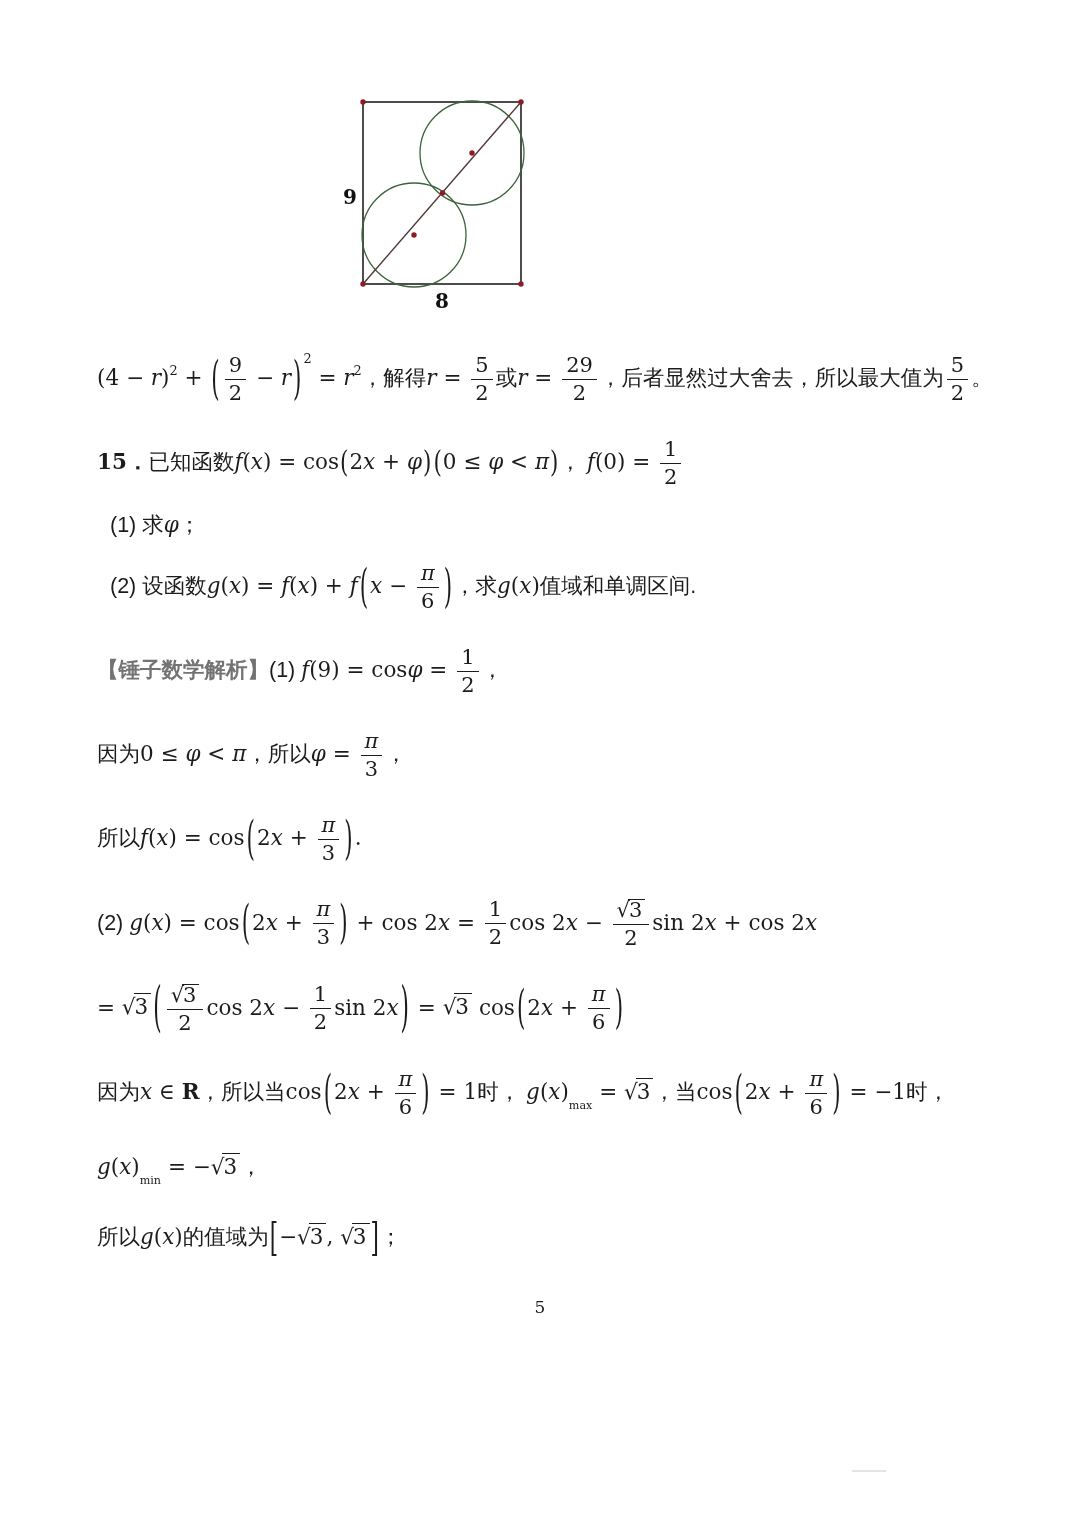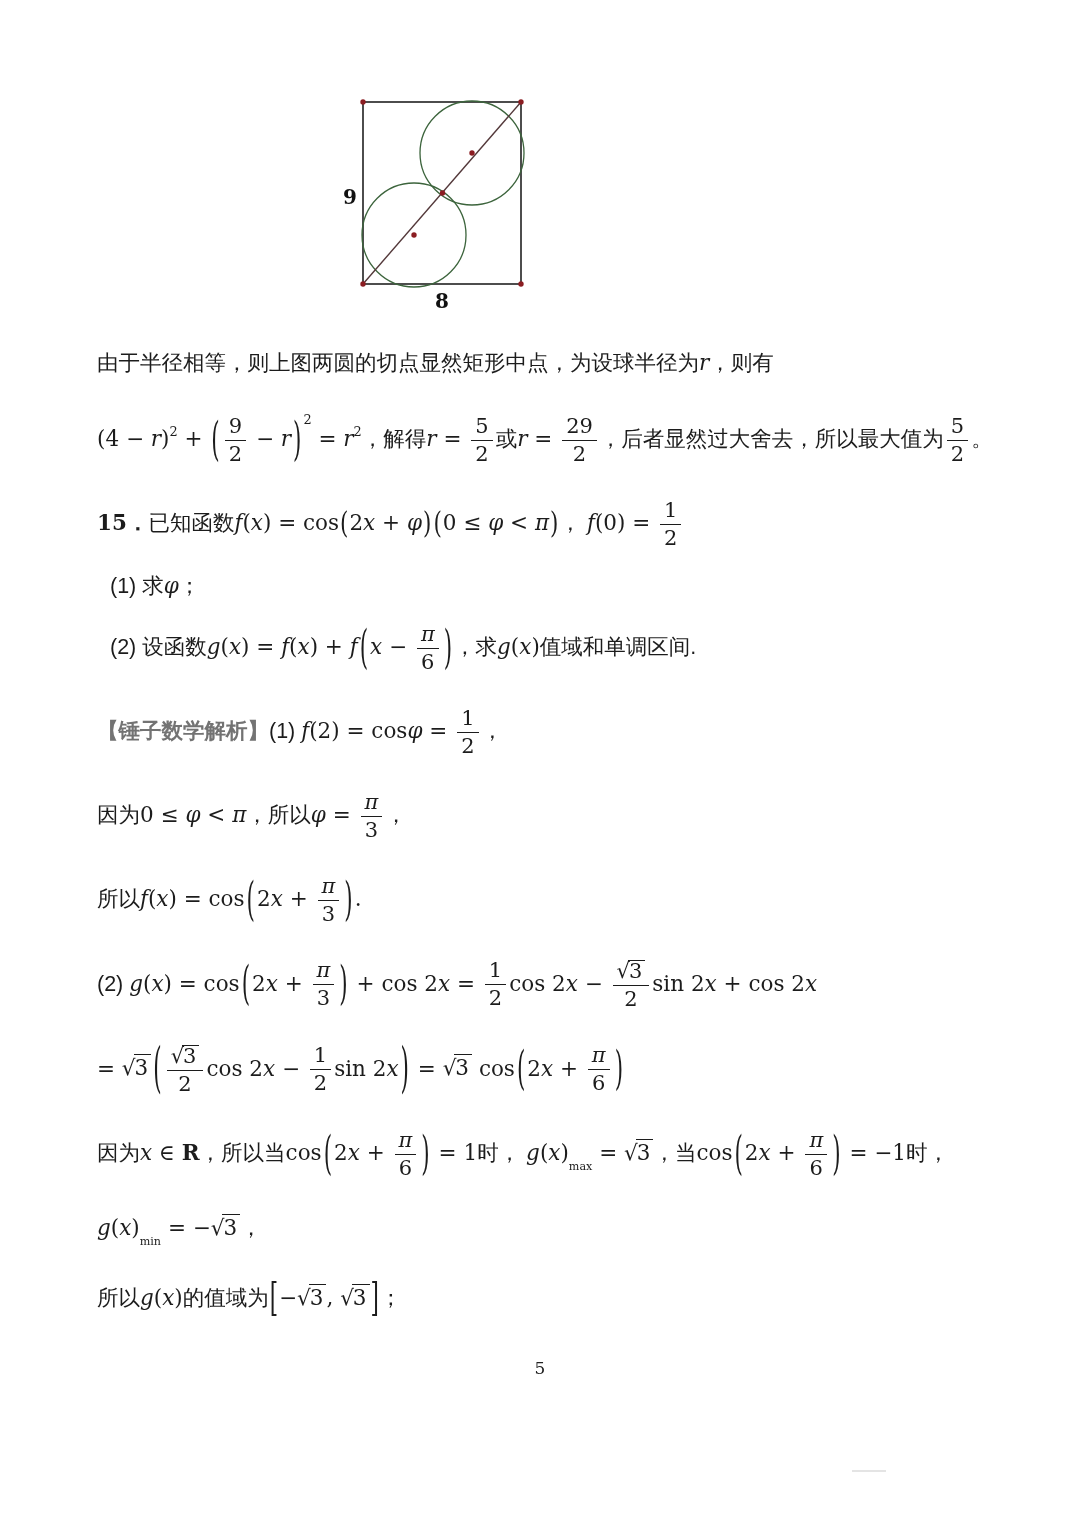--- a/index.html
+++ b/index.html
@@ -89,26 +89,25 @@
         <circle cx="180" cy="192" r="2.7" fill="#8b1d22"></circle>
         <circle cx="73" cy="143" r="2.7" fill="#8b1d22"></circle>
         <circle cx="131" cy="61" r="2.7" fill="#8b1d22"></circle>
         <circle cx="101.5" cy="101" r="2.7" fill="#8b1d22"></circle>
         <text x="9" y="112" text-anchor="middle" font-size="20" font-weight="bold" fill="#111111" style="font-family: &quot;DejaVu Serif&quot;, serif;">9</text>
         <text x="101" y="216" text-anchor="middle" font-size="20" font-weight="bold" fill="#111111" style="font-family: &quot;DejaVu Serif&quot;, serif;">8</text>
       </svg>
   </div>
 
   <div id="body" class="doc-body">
-      <div class="para first"><span class="tx">由于半径相等，则上图两圆的切点显然矩形中点，为设球半径为</span><span class="mi">r</span><span class="tx">，则有</span></div>
       <div class="para"><span class="mm">(4 − </span><span class="mi">r</span><span class="mm">)</span><span class="sup">2</span><span class="mm"> + </span><span class="paren" style="transform: scaleY(2.2); margin: 0px 2px;">(</span><span class="frac"><span class="fn"><span class="mm">9</span></span><span class="fd"><span class="mm">2</span></span></span><span class="mm"> − </span><span class="mi">r</span><span class="paren" style="transform: scaleY(2.2); margin: 0px 2px;">)</span><span class="sup" style="vertical-align: 1.7em;">2</span><span class="mm"> = </span><span class="mi">r</span><span class="sup">2</span><span class="tx">，解得</span><span class="mi">r</span><span class="mm"> = </span><span class="frac"><span class="fn"><span class="mm">5</span></span><span class="fd"><span class="mm">2</span></span></span><span class="tx">或</span><span class="mi">r</span><span class="mm"> = </span><span class="frac"><span class="fn"><span class="mm">29</span></span><span class="fd"><span class="mm">2</span></span></span><span class="tx">，后者显然过大舍去，所以最大值为</span><span class="frac"><span class="fn"><span class="mm">5</span></span><span class="fd"><span class="mm">2</span></span></span><span class="tx">。</span></div>
       <div class="para"><span class="bb">15．</span><span class="tx">已知函数</span><span class="mi">f</span><span class="mm">(</span><span class="mi">x</span><span class="mm">) = cos</span><span class="paren" style="transform: scaleY(1.35);">(</span><span class="mm">2</span><span class="mi">x</span><span class="mm"> + </span><span class="mi">φ</span><span class="paren" style="transform: scaleY(1.35);">)</span><span class="paren" style="transform: scaleY(1.35);">(</span><span class="mm">0 ≤ </span><span class="mi">φ</span><span class="mm"> &lt; </span><span class="mi">π</span><span class="paren" style="transform: scaleY(1.35);">)</span><span class="tx">， </span><span class="mi">f</span><span class="mm">(0) = </span><span class="frac"><span class="fn"><span class="mm">1</span></span><span class="fd"><span class="mm">2</span></span></span></div>
       <div class="para ind"><span class="tx">(1) 求</span><span class="mi">φ</span><span class="tx">；</span></div>
       <div class="para ind"><span class="tx">(2) 设函数</span><span class="mi">g</span><span class="mm">(</span><span class="mi">x</span><span class="mm">) = </span><span class="mi">f</span><span class="mm">(</span><span class="mi">x</span><span class="mm">) + </span><span class="mi">f</span><span class="paren" style="transform: scaleY(2.2); margin: 0px 2px;">(</span><span class="mi">x</span><span class="mm"> − </span><span class="frac"><span class="fn"><span class="mi">π</span></span><span class="fd"><span class="mm">6</span></span></span><span class="paren" style="transform: scaleY(2.2); margin: 0px 2px;">)</span><span class="tx">，求</span><span class="mi">g</span><span class="mm">(</span><span class="mi">x</span><span class="mm">)</span><span class="tx">值域和单调区间.</span></div>
-      <div class="para"><span class="red tx">【锤子数学解析】</span><span class="tx">(1)  </span><span class="mi">f</span><span class="mm">(2) = cos</span><span class="mi">φ</span><span class="mm"> = </span><span class="frac"><span class="fn"><span class="mm">1</span></span><span class="fd"><span class="mm">2</span></span></span><span class="tx">，</span></div>
+      <div class="para"><span class="red tx">【锤子数学解析】</span><span class="tx">(1)  </span><span class="mi">f</span><span class="mm">(9) = cos</span><span class="mi">φ</span><span class="mm"> = </span><span class="frac"><span class="fn"><span class="mm">1</span></span><span class="fd"><span class="mm">2</span></span></span><span class="tx">，</span></div>
       <div class="para"><span class="tx">因为</span><span class="mm">0 ≤ </span><span class="mi">φ</span><span class="mm"> &lt; </span><span class="mi">π</span><span class="tx">，所以</span><span class="mi">φ</span><span class="mm"> = </span><span class="frac"><span class="fn"><span class="mi">π</span></span><span class="fd"><span class="mm">3</span></span></span><span class="tx">，</span></div>
       <div class="para"><span class="tx">所以</span><span class="mi">f</span><span class="mm">(</span><span class="mi">x</span><span class="mm">) = cos</span><span class="paren" style="transform: scaleY(2.2); margin: 0px 2px;">(</span><span class="mm">2</span><span class="mi">x</span><span class="mm"> + </span><span class="frac"><span class="fn"><span class="mi">π</span></span><span class="fd"><span class="mm">3</span></span></span><span class="paren" style="transform: scaleY(2.2); margin: 0px 2px;">)</span><span class="mm">.</span></div>
       <div class="para"><span class="tx">(2)  </span><span class="mi">g</span><span class="mm">(</span><span class="mi">x</span><span class="mm">) = cos</span><span class="paren" style="transform: scaleY(2.2); margin: 0px 2px;">(</span><span class="mm">2</span><span class="mi">x</span><span class="mm"> + </span><span class="frac"><span class="fn"><span class="mi">π</span></span><span class="fd"><span class="mm">3</span></span></span><span class="paren" style="transform: scaleY(2.2); margin: 0px 2px;">)</span><span class="mm"> + cos 2</span><span class="mi">x</span><span class="mm"> = </span><span class="frac"><span class="fn"><span class="mm">1</span></span><span class="fd"><span class="mm">2</span></span></span><span class="mm">cos 2</span><span class="mi">x</span><span class="mm"> − </span><span class="frac"><span class="fn"><span class="sqrt"><span class="rs">√</span><span class="rc"><span class="mm">3</span></span></span></span><span class="fd"><span class="mm">2</span></span></span><span class="mm">sin 2</span><span class="mi">x</span><span class="mm"> + cos 2</span><span class="mi">x</span></div>
       <div class="para"><span class="mm">= </span><span class="sqrt"><span class="rs">√</span><span class="rc"><span class="mm">3</span></span></span><span class="paren" style="transform: scaleY(2.5); margin: 0px 2px;">(</span><span class="frac"><span class="fn"><span class="sqrt"><span class="rs">√</span><span class="rc"><span class="mm">3</span></span></span></span><span class="fd"><span class="mm">2</span></span></span><span class="mm">cos 2</span><span class="mi">x</span><span class="mm"> − </span><span class="frac"><span class="fn"><span class="mm">1</span></span><span class="fd"><span class="mm">2</span></span></span><span class="mm">sin 2</span><span class="mi">x</span><span class="paren" style="transform: scaleY(2.5); margin: 0px 2px;">)</span><span class="mm"> = </span><span class="sqrt"><span class="rs">√</span><span class="rc"><span class="mm">3</span></span></span><span class="mm"> cos</span><span class="paren" style="transform: scaleY(2.2); margin: 0px 2px;">(</span><span class="mm">2</span><span class="mi">x</span><span class="mm"> + </span><span class="frac"><span class="fn"><span class="mi">π</span></span><span class="fd"><span class="mm">6</span></span></span><span class="paren" style="transform: scaleY(2.2); margin: 0px 2px;">)</span></div>
       <div class="para"><span class="tx">因为</span><span class="mi">x</span><span class="mm"> ∈ </span><span class="mbold">R</span><span class="tx">，所以当</span><span class="mm">cos</span><span class="paren" style="transform: scaleY(2.2); margin: 0px 2px;">(</span><span class="mm">2</span><span class="mi">x</span><span class="mm"> + </span><span class="frac"><span class="fn"><span class="mi">π</span></span><span class="fd"><span class="mm">6</span></span></span><span class="paren" style="transform: scaleY(2.2); margin: 0px 2px;">)</span><span class="mm"> = 1</span><span class="tx">时， </span><span class="mi">g</span><span class="mm">(</span><span class="mi">x</span><span class="mm">)</span><span class="sub">max</span><span class="mm"> = </span><span class="sqrt"><span class="rs">√</span><span class="rc"><span class="mm">3</span></span></span><span class="tx">，当</span><span class="mm">cos</span><span class="paren" style="transform: scaleY(2.2); margin: 0px 2px;">(</span><span class="mm">2</span><span class="mi">x</span><span class="mm"> + </span><span class="frac"><span class="fn"><span class="mi">π</span></span><span class="fd"><span class="mm">6</span></span></span><span class="paren" style="transform: scaleY(2.2); margin: 0px 2px;">)</span><span class="mm"> = −1</span><span class="tx">时，</span></div>
       <div class="para"><span class="mi">g</span><span class="mm">(</span><span class="mi">x</span><span class="mm">)</span><span class="sub">min</span><span class="mm"> = −</span><span class="sqrt"><span class="rs">√</span><span class="rc"><span class="mm">3</span></span></span><span class="tx">，</span></div>
       <div class="para"><span class="tx">所以</span><span class="mi">g</span><span class="mm">(</span><span class="mi">x</span><span class="mm">)</span><span class="tx">的值域为</span><span class="paren" style="transform: scaleY(1.8);">[</span><span class="mm">−</span><span class="sqrt"><span class="rs">√</span><span class="rc"><span class="mm">3</span></span></span><span class="mm">, </span><span class="sqrt"><span class="rs">√</span><span class="rc"><span class="mm">3</span></span></span><span class="paren" style="transform: scaleY(1.8);">]</span><span class="tx">；</span></div>
     </div>
 
   <div class="footer">

